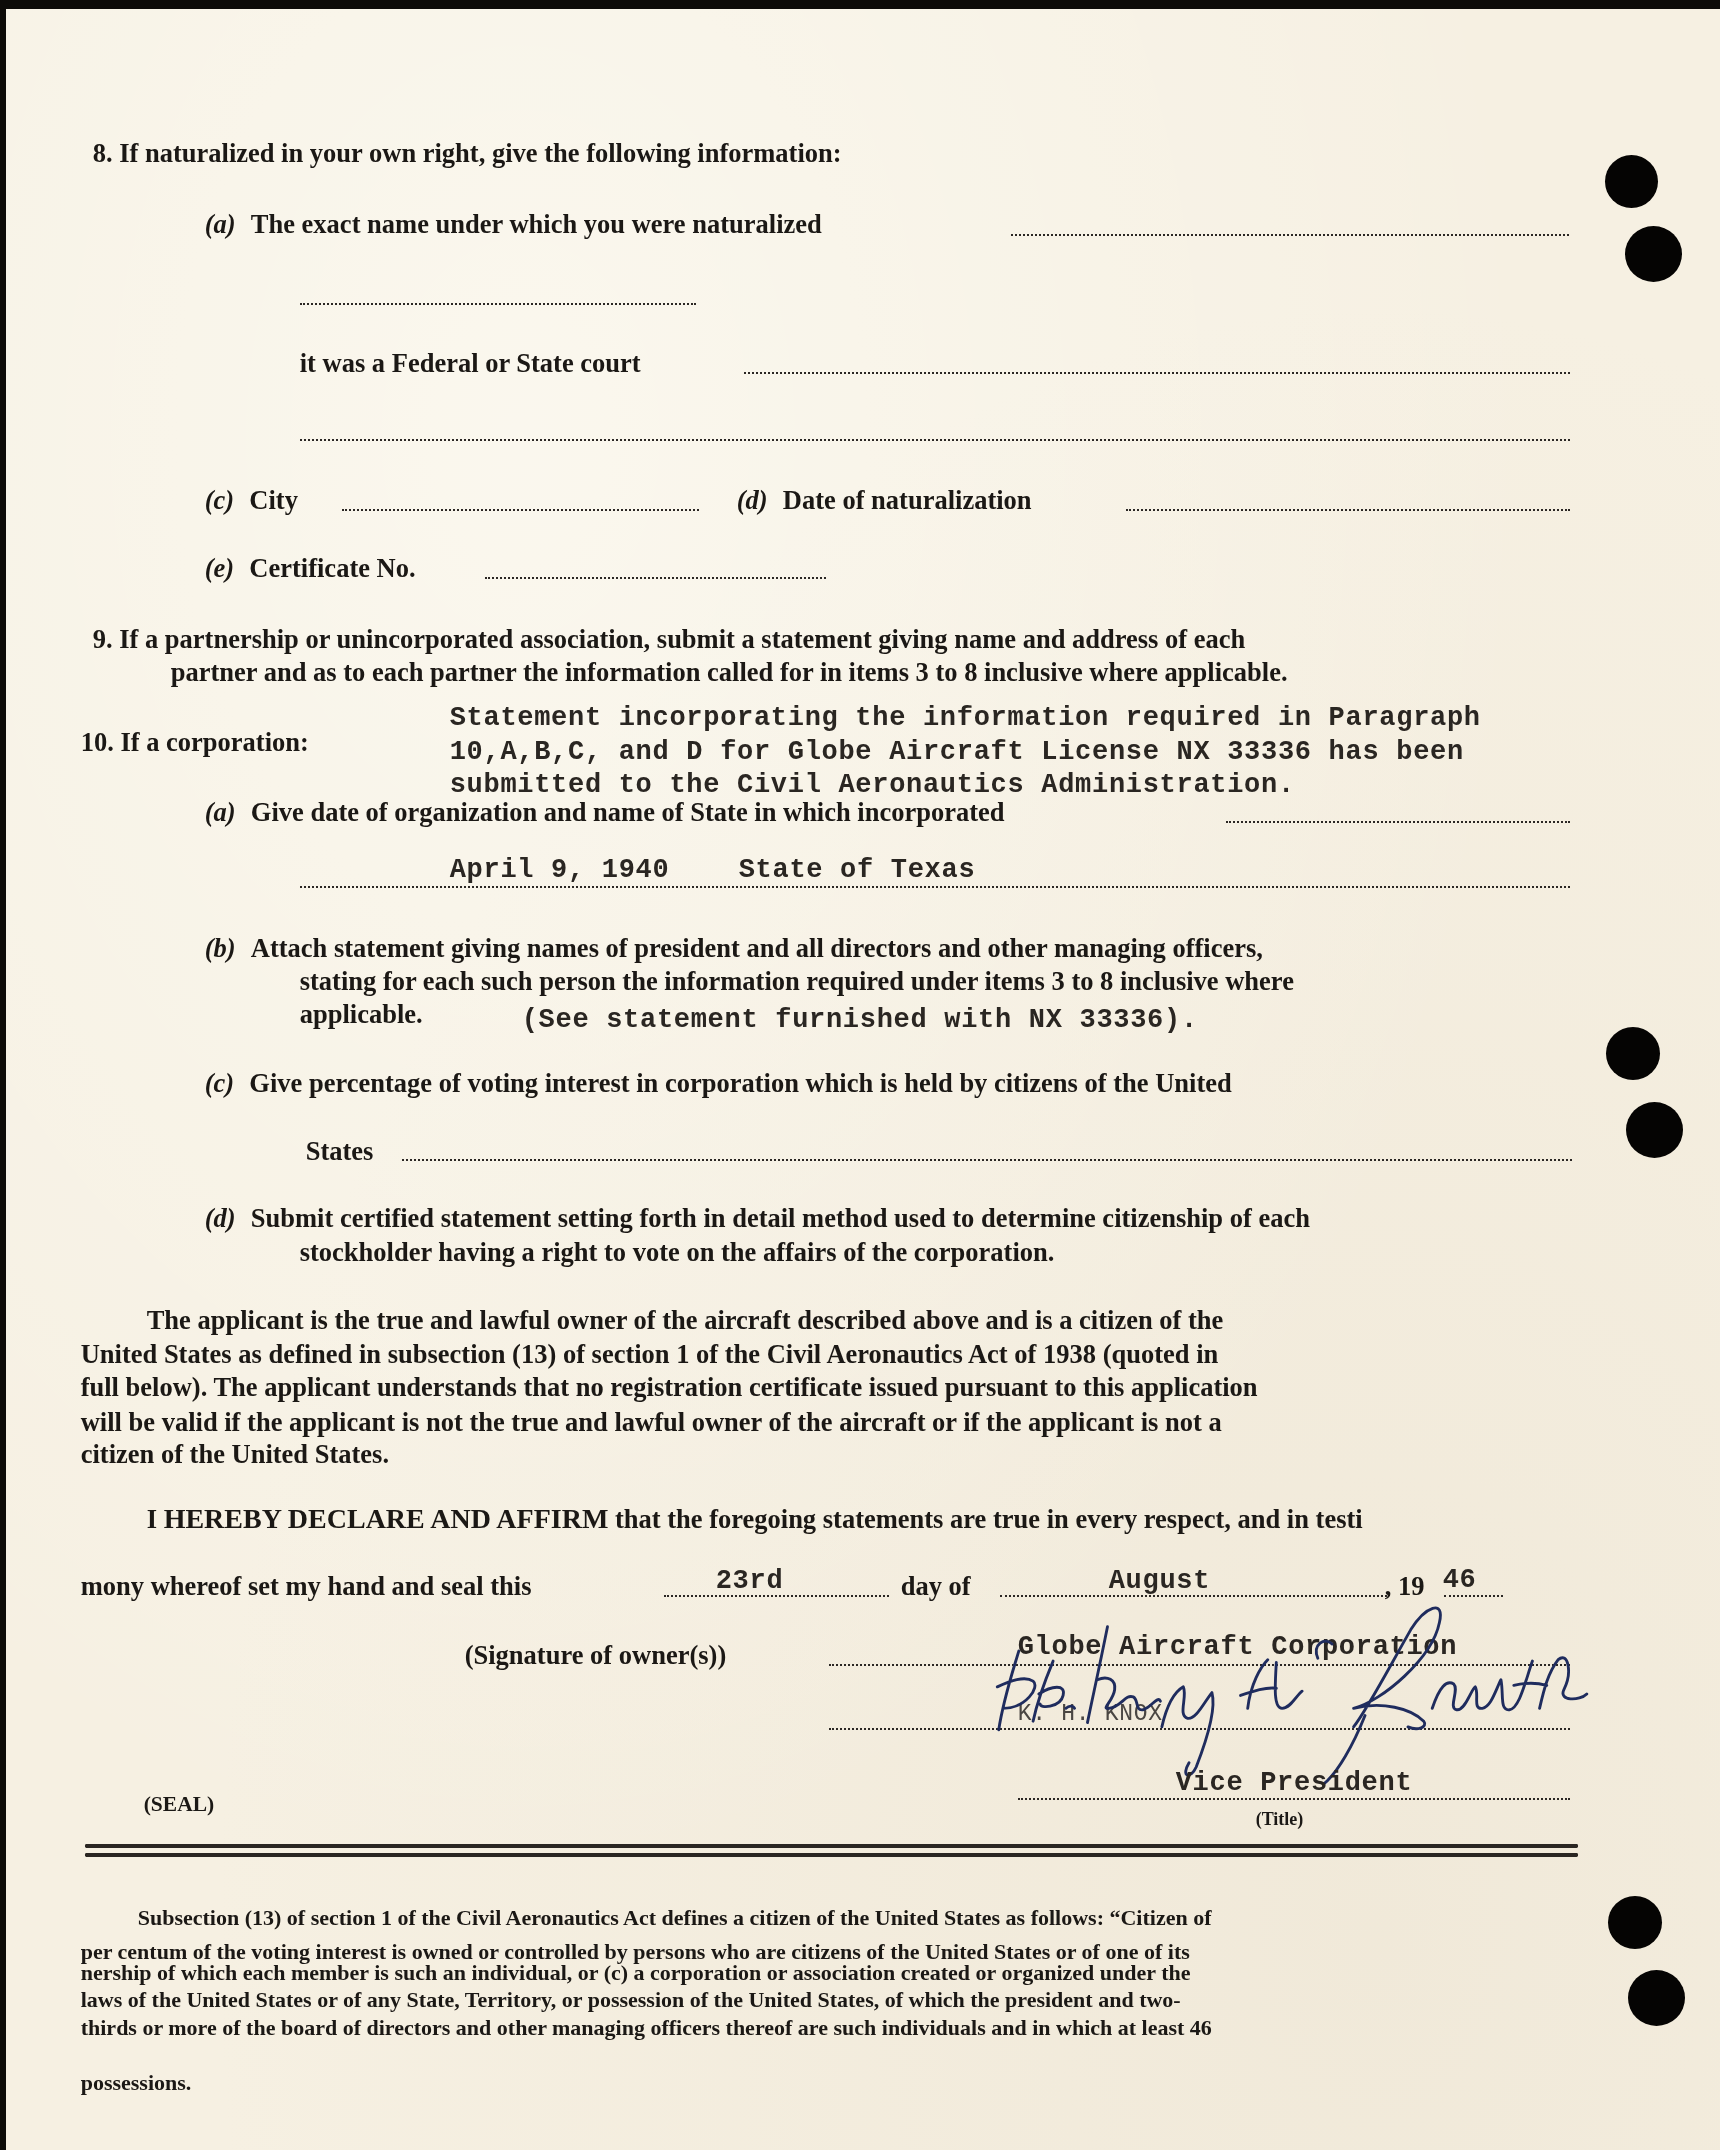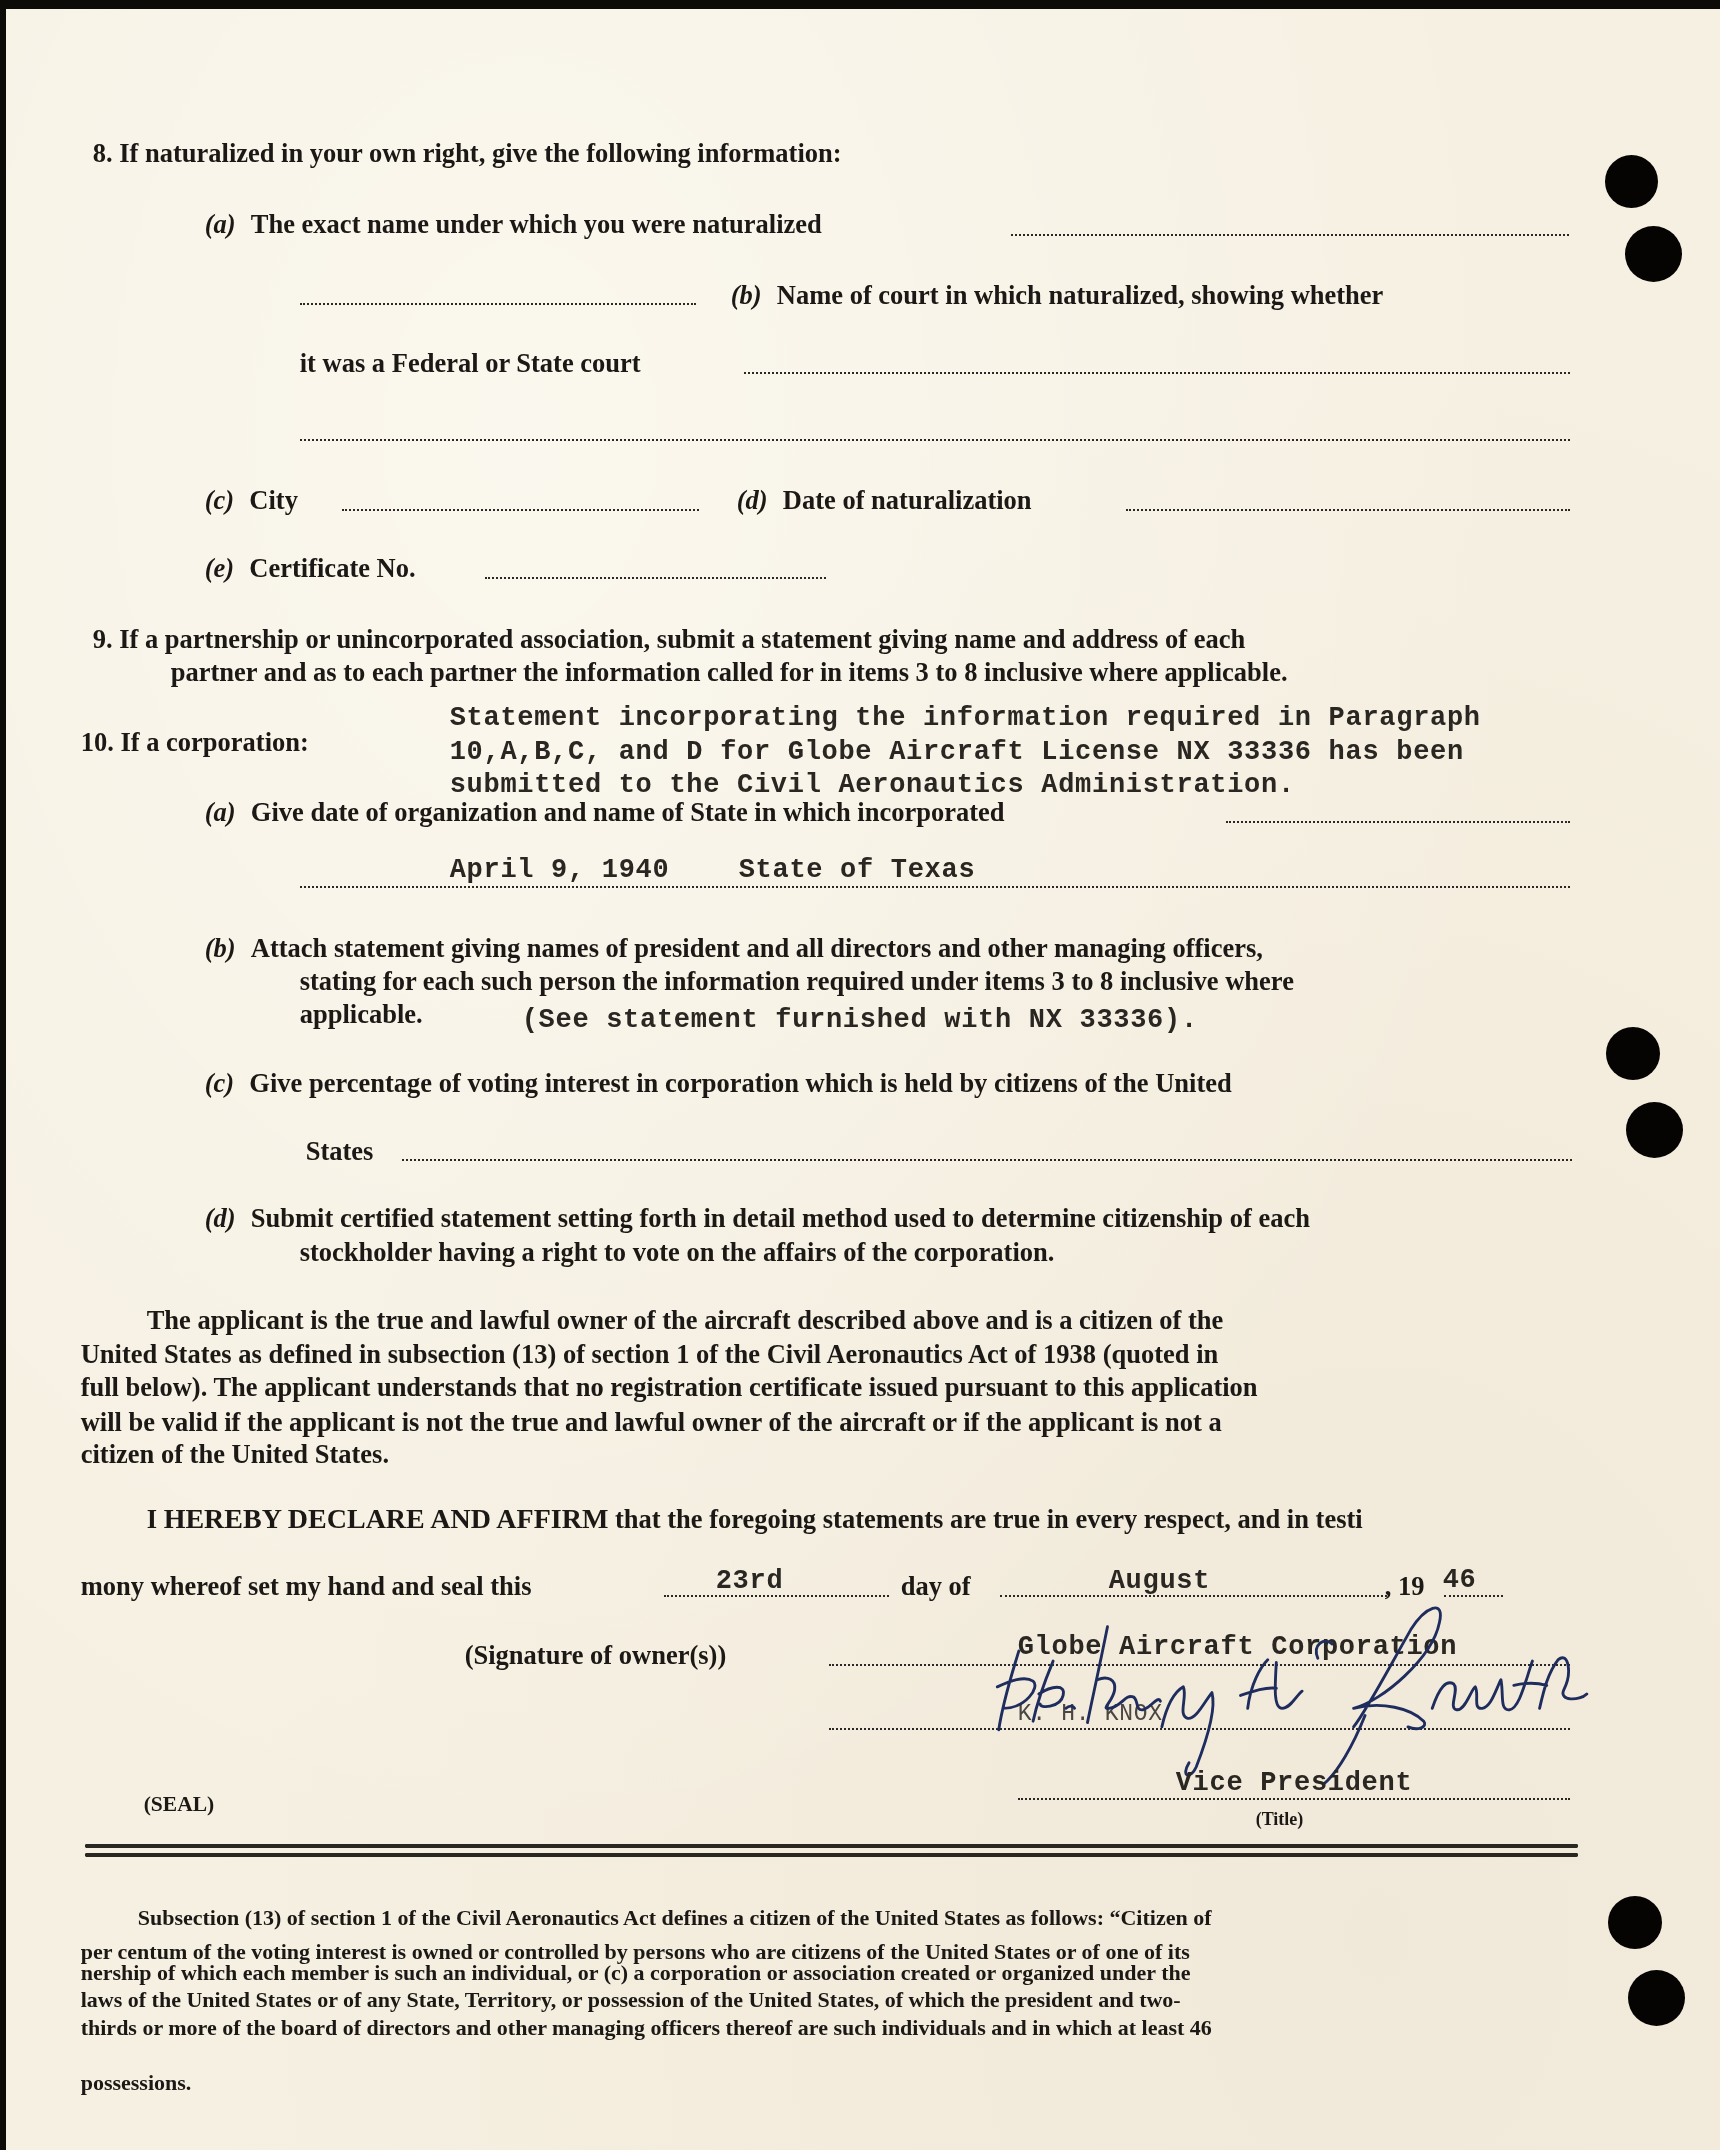--- a/index.html
+++ b/index.html
@@ -42,24 +42,20 @@
     <span>If naturalized in your own right, give the following information:</span>
   </div>
 
   <div class="t" style="left:199px;top:199px;">
     <span class="it">(a)</span>
     <span style="margin-left:8.6px;">The exact name under which you were naturalized</span>
   </div>
   <div class="line" style="left:1005px;top:225px;width:558px;"></div>
 
   <div class="line" style="left:294px;top:294px;width:396px;"></div>
-  <div class="t" style="left:725px;top:270px;">
-    <span class="it">(b)</span>
-    <span style="margin-left:8.6px;">Name of court in which naturalized, showing whether</span>
-  </div>
   <div class="t" style="left:294px;top:338px;">it was a Federal or State court</div>
   <div class="line" style="left:738px;top:363px;width:826px;"></div>
   <div class="line" style="left:294px;top:430px;width:1270px;"></div>
 
   <div class="t" style="left:199px;top:475px;">
     <span class="it">(c)</span>
     <span style="margin-left:8.6px;">City</span>
   </div>
   <div class="line" style="left:336px;top:500px;width:357px;"></div>
   <div class="t" style="left:731px;top:475px;">

